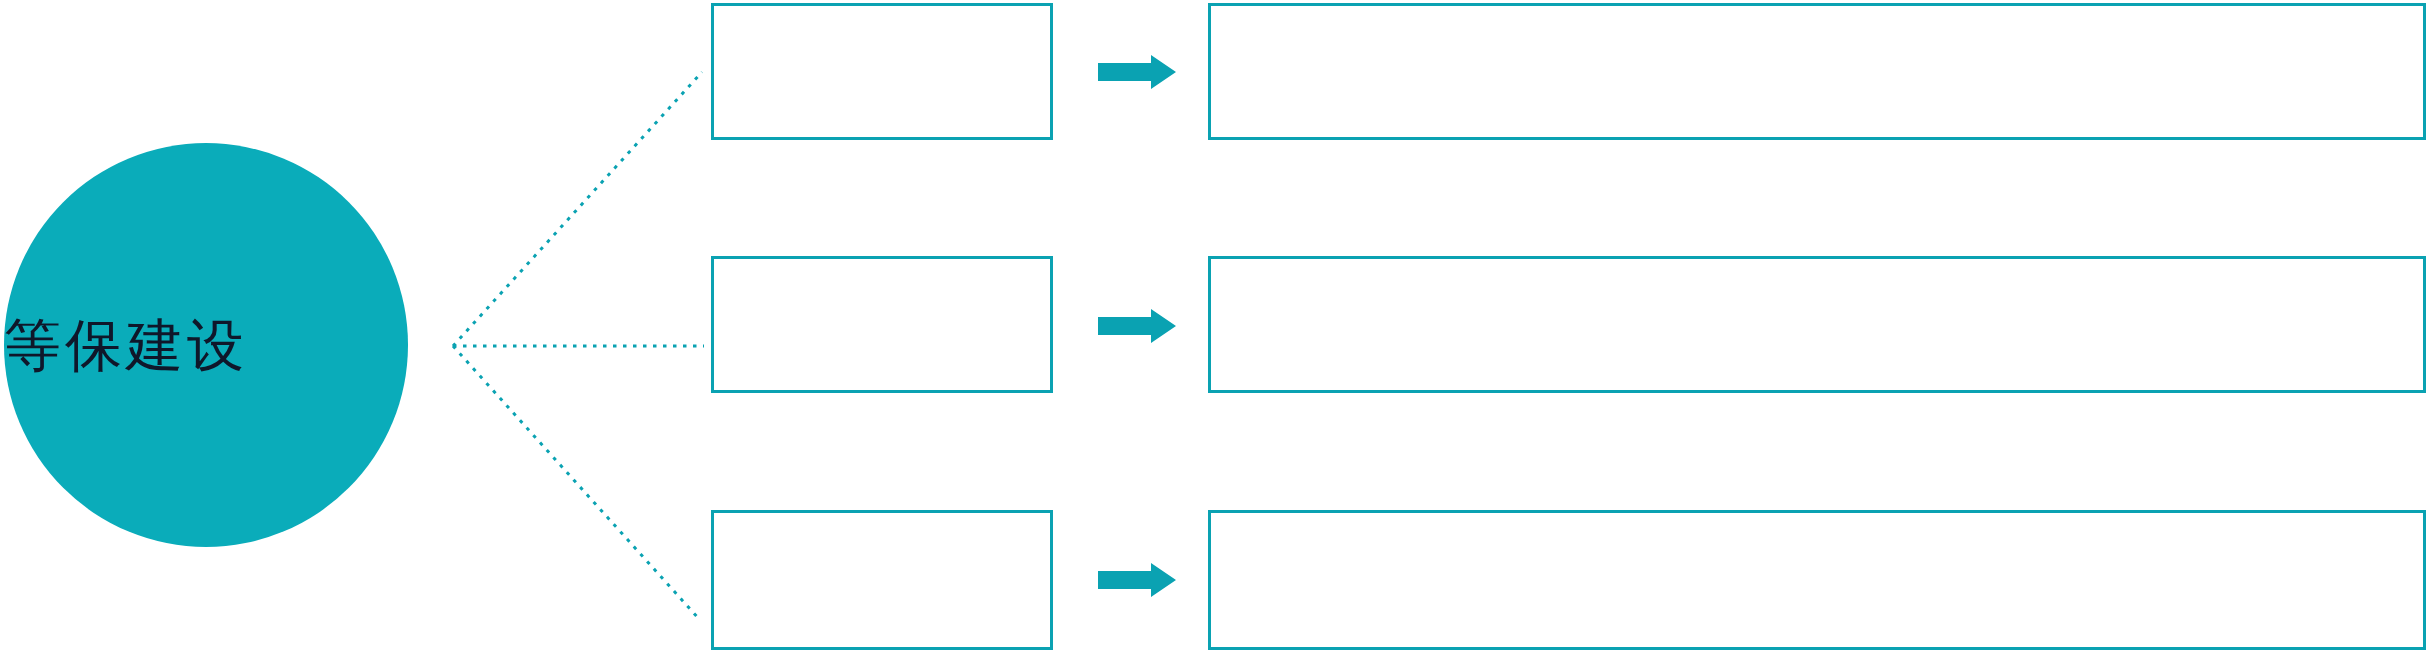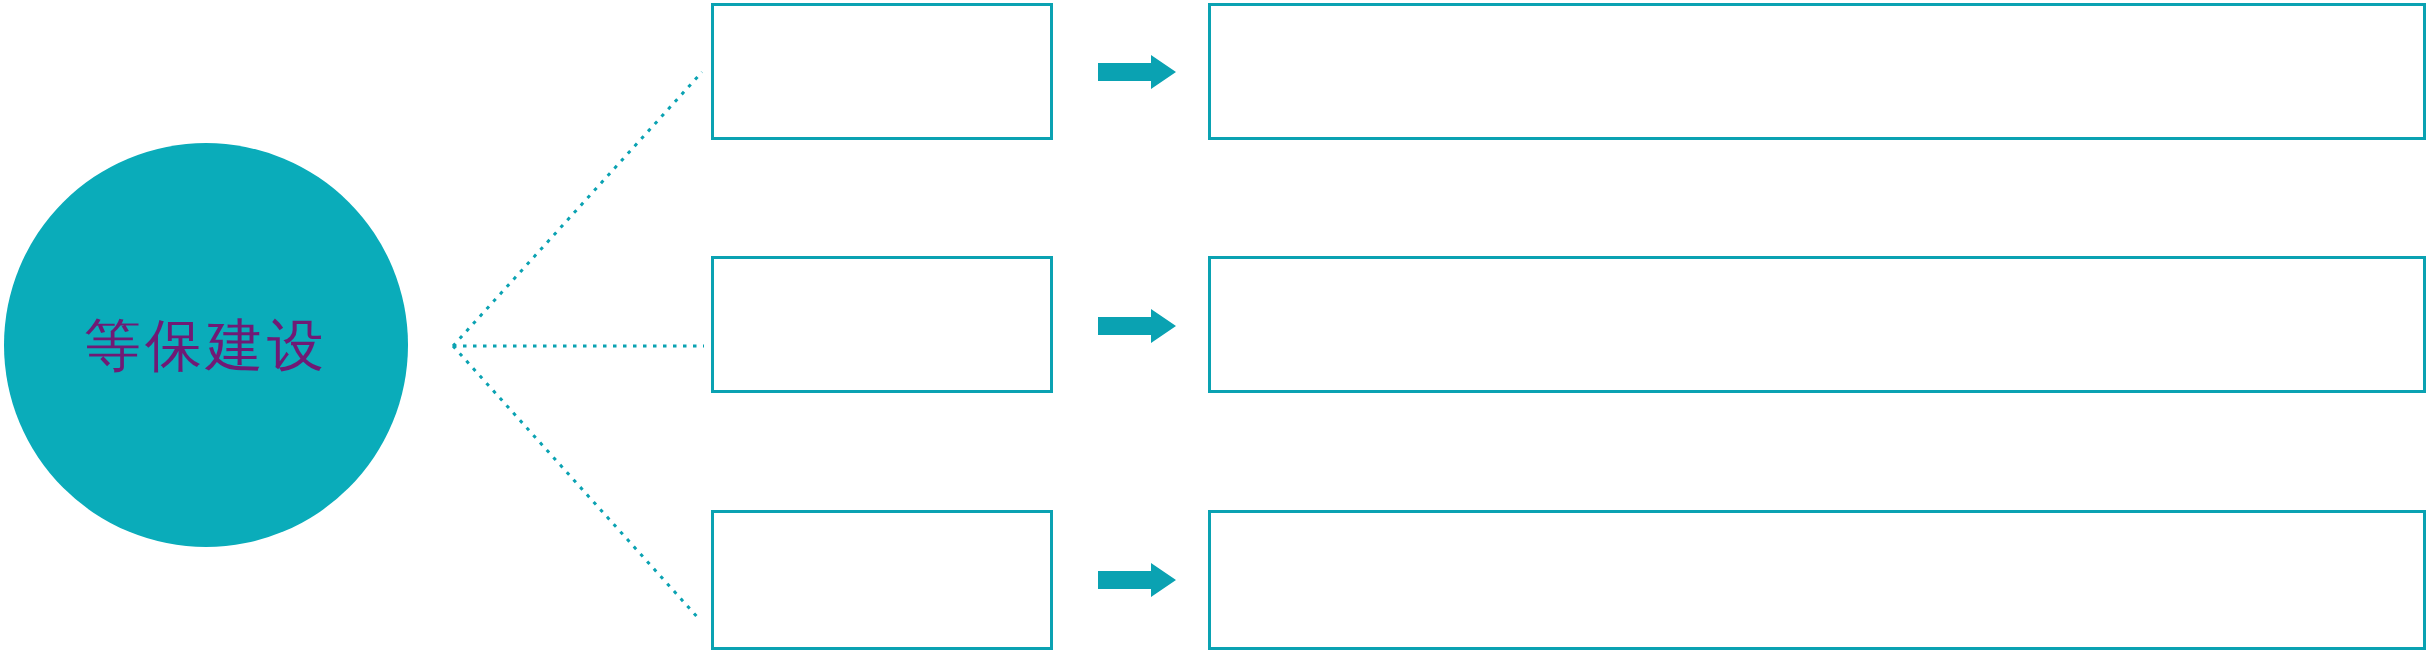--- a/index.html
+++ b/index.html
@@ -19,24 +19,24 @@
   .hub-circle {
     position: absolute;
     left: 4px;
     top: 143px;
     width: 404px;
     height: 404px;
     border-radius: 50%;
     background: var(--circle-fill, #0aacba);
     display: flex;
     flex-direction: column;
-    align-items: center;
+    align-items: flex-start;
     justify-content: center;
     text-align: center;
-    color: #701a75;
+    color: #0f172a;
     font-size: 57px;
     line-height: 76px;
     font-weight: 300;
     letter-spacing: 4px;
   }
   
   svg.overlay {
     position: absolute;
     left: 0;
     top: 0;

